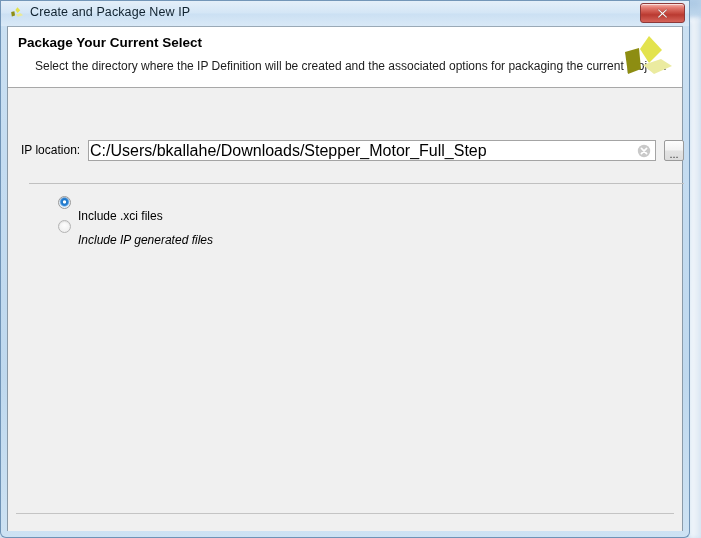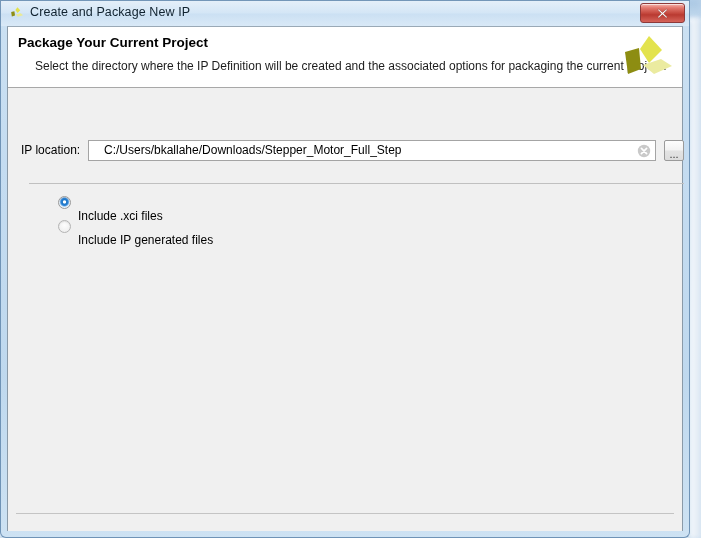--- a/index.html
+++ b/index.html
@@ -141,22 +141,22 @@
   }
   #ip-field-wrap {
     position: absolute; left: 80px; top: 0px;
     width: 568px; height: 21px;
     background: #fff;
     border: 1px solid #a4a4a4;
     display: flex; align-items: center;
   }
   #ip-value {
     flex: 1 1 auto;
-    padding-left: 15px;
-    font-size: 12px; color: #000;
+    padding-left: 1px;
+    font-size: 16px; color: #000;
     white-space: nowrap; overflow: hidden;
     line-height: 19px;
   }
   #ip-clear {
     flex: 0 0 auto;
     width: 14px; height: 14px;
     margin-right: 4px;
     cursor: default;
   }
   #ip-browse {
@@ -186,21 +186,21 @@
   }
 
   
   .radio-row {
     position: absolute; left: 50px;
     height: 18px;
     display: flex; align-items: center;
     cursor: default;
   }
   #radio-xci { top: 104px; }
-  #radio-gen { top: 128px; }
+  #radio-gen { top: 128px; font-style: italic; }
   .radio-mark {
     width: 13px; height: 13px; flex: 0 0 auto;
     border-radius: 50%;
     margin-right: 7px;
   }
   .radio-mark.on {
     background: radial-gradient(circle at 50% 45%, #ffffff 0%, #ffffff 14%, #1973c4 26%, #2f86d8 44%, #e8f2fb 62%, #f4f9fd 100%);
     border: 1px solid #9a9a9a;
     box-shadow: inset 0 1px 1px rgba(0,0,0,.12);
   }
@@ -250,21 +250,21 @@
     <div id="close-btn">
       <svg width="11" height="11" viewBox="0 0 11 11">
         <path d="M1.6 1.1 L5.5 4.4 L9.4 1.1 L10.2 2.0 L6.6 5.5 L10.2 9.0 L9.4 9.9 L5.5 6.6 L1.6 9.9 L0.8 9.0 L4.4 5.5 L0.8 2.0 Z" fill="#ffffff" stroke="#7a2b25" stroke-width=".4"></path>
       </svg>
     </div>
   </div>
 
   <div id="client">
 
     <div id="header">
-      <div id="page-title">Package Your Current Project</div>
+      <div id="page-title">Package Your Current Select</div>
       <div id="page-desc">Select the directory where the IP Definition will be created and the associated options for packaging the current project.</div>
       <span id="brand-logo">
         <svg width="52" height="46" viewBox="0 0 52 46">
           <polygon points="27,1 40,15 27,28 18,14" fill="#e3e34e"></polygon>
           <polygon points="3,17 17,13 19,34 6,39" fill="#8d8d12"></polygon>
           <polygon points="21,30 39,24 50,31 32,39" fill="#ebebA0"></polygon>
         </svg>
       </span>
     </div>
 

